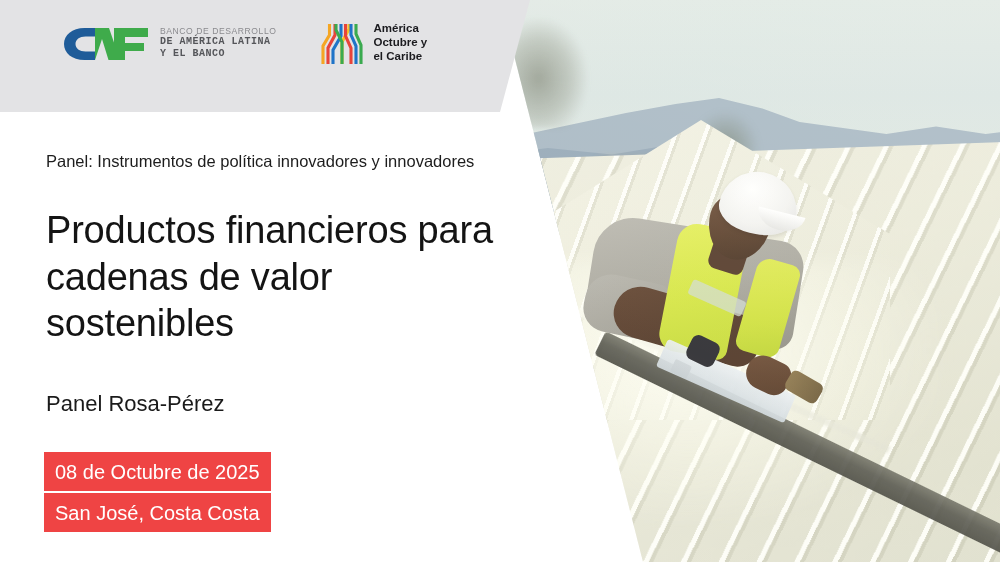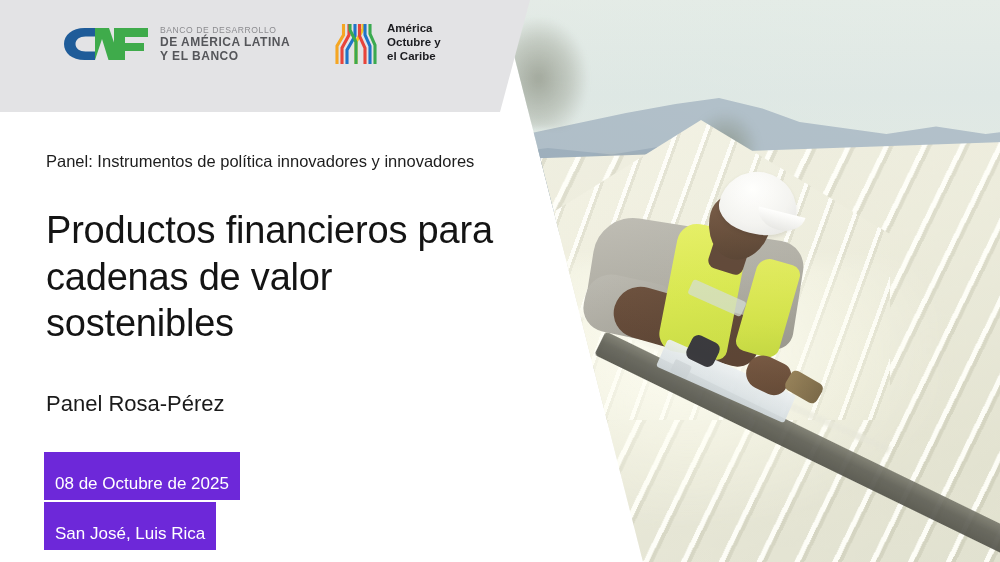--- a/index.html
+++ b/index.html
@@ -312,30 +312,31 @@
     clip-path: polygon(0 0, 530px 0, 500px 112px, 0 112px);
   }
   .logos {
     position: absolute;
     top: 22px; left: 62px;
     display: flex;
     align-items: center;
     gap: 44px;
   }
   
-  .caf-logo { display: flex; align-items: center; gap: 10px; }
+  .caf-logo { display: flex; align-items: flex-start; gap: 10px; }
   .caf-mark { width: 88px; height: 36px; display: block; }
   .caf-text { line-height: 1.18; }
   .caf-line1 {
     font-size: 8.6px; letter-spacing: .55px; color: #8b8b8f; font-weight: 400;
     white-space: nowrap;
   }
   .caf-line2, .caf-line3 {
-    font-size: 12px; letter-spacing: .5px; color: #55565a; font-weight: 700;
+    font-size: 10px; letter-spacing: .5px; color: #55565a; font-weight: 700;
     white-space: nowrap;
+    font-family: Liberation Mono, monospace;
   }
   
   .alc-logo { display: flex; gap: 9px; }
   .alc-mark { width: 44px; height: 44px; display: block; }
   .alc-text { line-height: 1.2; font-weight: 700; font-size: 11.5px; color: #1b1b1f; }
   .alc-text div { white-space: nowrap; }
 
   
   .content {
     position: absolute;
@@ -364,24 +365,24 @@
     margin: 0;
     font-weight: 400;
   }
   .badges {
     position: absolute;
     left: 44px;
     top: 452px;
   }
   .badge {
     display: block;
-    background: #6d28d9;
+    background: #ef4444;
     color: #ffffff;
-    font-size: 17px;
-    padding: 21px 11px 6px 11px;
+    font-size: 20px;
+    padding: 8px 11px 6px 11px;
     line-height: 1.24;
     width: max-content;
     font-weight: 400;
   }
   .badge + .badge { margin-top: 2px; }
 </style>
 </head>
 <body>
 
 <div class="slide">
@@ -468,16 +469,16 @@
   </div>
 
   <div class="content">
     <p class="eyebrow">Panel: Instrumentos de política innovadores y innovadores</p>
     <h1 class="title">Productos financieros para cadenas de valor sostenibles</h1>
     <p class="presenter">Panel Rosa-Pérez</p>
   </div>
 
   <div class="badges">
     <span class="badge">08 de Octubre de 2025</span>
-    <span class="badge">San José, Luis Rica</span>
+    <span class="badge">San José, Costa Costa</span>
   </div>
 
 </div>
 
 </body></html>

